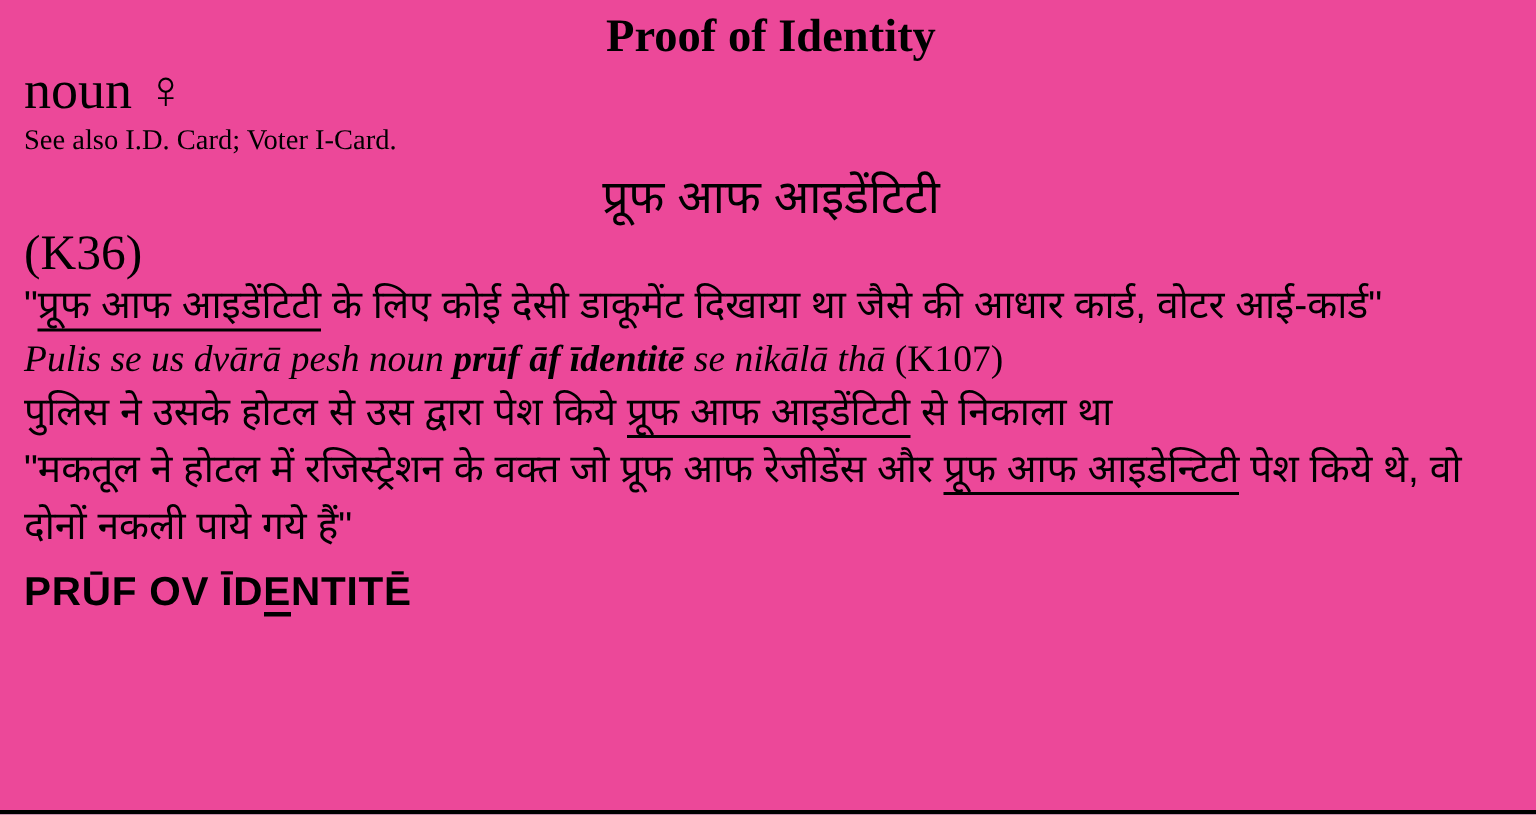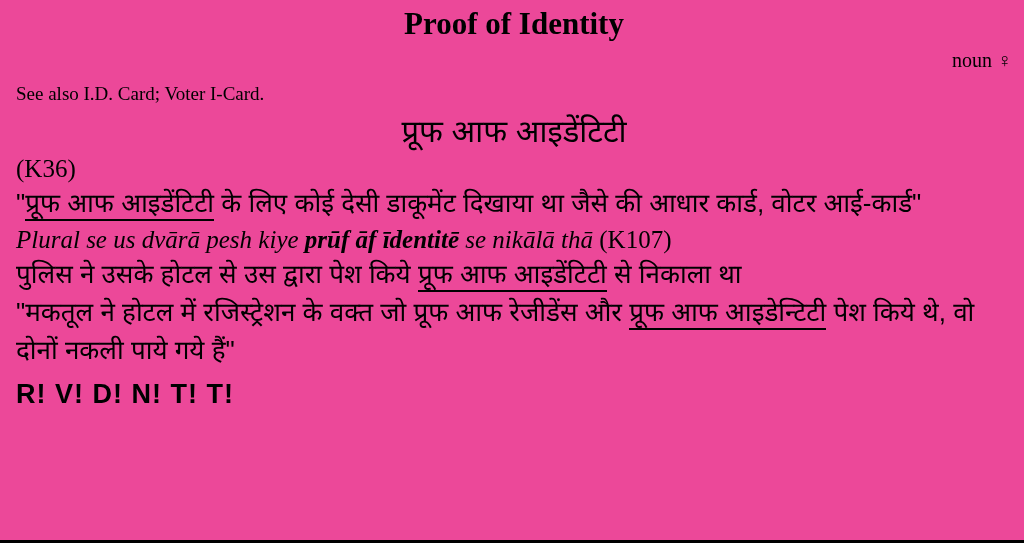--- a/index.html
+++ b/index.html
@@ -16,43 +16,43 @@
     font-family: "Liberation Serif", "DejaVu Serif", serif;
   }
   .title {
     text-align: center;
     font-weight: 700;
     font-size: 31px;
     line-height: 36px;
     font-family: "Liberation Serif", "DejaVu Serif", serif;
   }
   .pos {
-    text-align: right;
-    font-size: 20px;
+    text-align: left;
+    font-size: 36px;
     line-height: 36px;
   }
   .see-also {
     font-size: 19px;
     line-height: 32px;
   }
   .headword {
     text-align: center;
     font-size: 31px;
     line-height: 44px;
     font-family: "Liberation Sans", "DejaVu Sans", sans-serif;
   }
   .roman {
     font-size: 25px;
     line-height: 31px;
     font-style: italic;
   }
   .roman .b { font-weight: 700; }
   .roman .ref, .ref-line { font-style: normal; }
   .ref-line {
-    font-size: 25px;
+    font-size: 33px;
     line-height: 30px;
   }
   .hindi {
     font-size: 26px;
     line-height: 38px;
     font-family: "Liberation Sans", "DejaVu Sans", sans-serif;
   }
   .hindi .ul {
     border-bottom: 2px solid #000;
     padding-bottom: 1px;
@@ -106,25 +106,25 @@
 
   <div class="pos">noun ♀</div>
 
   <div class="see-also">See also I.D. Card; Voter I-Card.</div>
 
   <div class="headword">प्रूफ आफ आइडेंटिटी</div>
 
   <div class="ref-line">(K36)</div>
   <div class="hindi"><span>"</span><span class="ul">प्रूफ आफ आइडेंटिटी</span><span> के लिए कोई देसी डाकूमेंट दिखाया था जैसे की आधार कार्ड, वोटर आई-कार्ड"</span></div>
 
-  <div class="roman mt2"><span>Plural se us dvārā pesh kiye </span><span class="b">prūf āf īdentitē</span><span> se nikālā thā </span><span class="ref">(K107)</span></div>
+  <div class="roman mt2"><span>Pulis se us dvārā pesh noun </span><span class="b">prūf āf īdentitē</span><span> se nikālā thā </span><span class="ref">(K107)</span></div>
   <div class="hindi"><span>पुलिस ने उसके होटल से उस द्वारा पेश किये </span><span class="ul">प्रूफ आफ आइडेंटिटी</span><span> से निकाला था</span></div>
 
   <div class="hindi"><span>"मकतूल ने होटल में रजिस्ट्रेशन के वक्त जो प्रूफ आफ रेजीडेंस और </span><span class="ul">प्रूफ आफ आइडेन्टिटी</span><span> पेश किये थे, वो दोनों नकली पाये गये हैं"</span></div>
 
   <div class="pron-row">
-    <div class="pron-right">R! V! D! N! T! T!</div>
+    <div class="pron-left"><span>PRŪF OV ĪD</span><span class="pron-ul">E</span><span>NTITĒ</span></div>
   </div>
 
 
   <div class="bottom-rule"></div>
 
 </div>
 
 </body></html>

